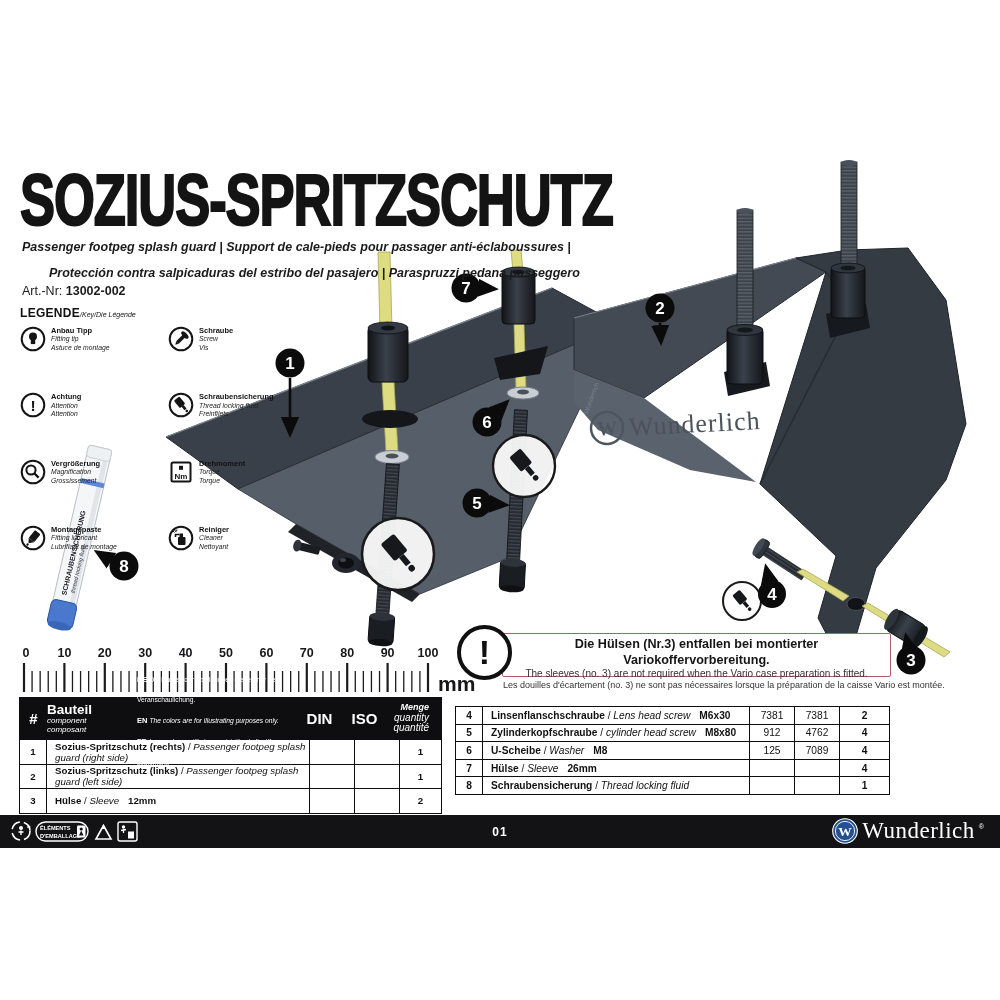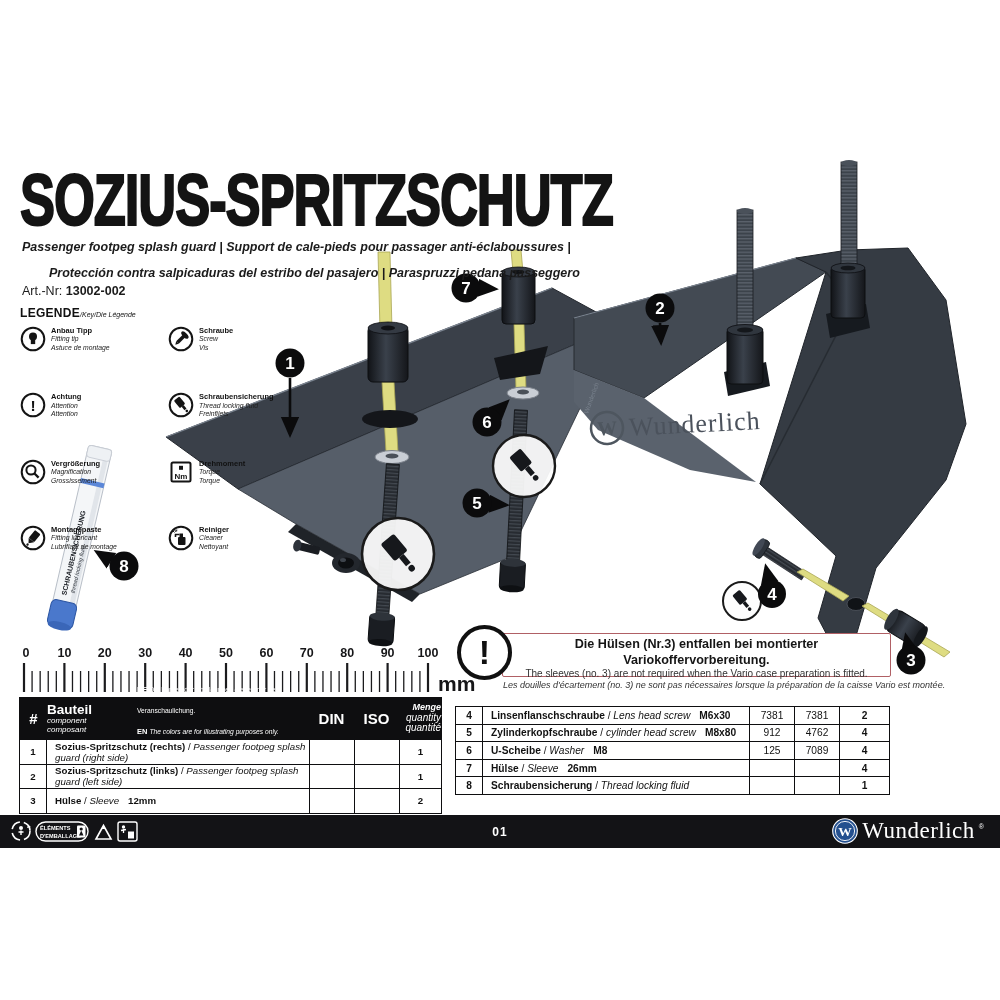--- a/index.html
+++ b/index.html
@@ -33,39 +33,39 @@
         font-family:"Liberation Sans",sans-serif;}
   .rl{font-size:12.5px;font-weight:700;text-anchor:middle;fill:#161618;
       font-family:"Liberation Sans",sans-serif;}
   .rmm{font-size:21px;font-weight:700;fill:#161618;font-family:"Liberation Sans",sans-serif;}
   
   #warn-box{position:absolute;left:502px;top:633px;width:389px;height:44px;
             border:1.6px solid #b06065;border-radius:2px;background:#fff;text-align:center;
             padding-top:3px;box-sizing:border-box;}
   #warn-de{font-size:12.6px;font-weight:800;line-height:1.25;color:#151515;}
   #warn-en{font-size:10px;line-height:1.2;color:#333;}
-  #warn-fr{font-size:9px;font-style:italic;line-height:1.3;color:#333;white-space:nowrap;}
+  #warn-fr{font-size:9px;line-height:1.3;color:#333;white-space:nowrap;}
   #warn-icon{position:absolute;left:457px;top:625px;width:47px;height:47px;border-radius:50%;
              border:4px solid #101010;background:#fff;display:flex;align-items:center;
              justify-content:center;font-size:34px;font-weight:900;color:#101010;z-index:3;}
   
   .ptable{position:absolute;border:1.7px solid #0e0e10;background:#fff;box-sizing:border-box;}
   #table-left{left:19px;top:697px;width:423px;}
   #table-right{left:455px;top:706px;width:435px;}
   .thead{display:flex;background:#0e0e10;color:#fff;height:41px;align-items:center;}
   .th-hash{width:27px;text-align:center;font-size:15px;font-weight:700;}
   .th-part{width:88px;line-height:1.05;}
   .th-part .p1{font-size:13.5px;font-weight:700;}
   .th-part .p2{font-size:8px;font-style:italic;}
   .th-note{flex:1;line-height:1.3;padding-left:2px;}
   .th-note .tag{font-weight:800;font-size:7.5px;margin-right:2px;}
   .th-note .nt{font-size:6.7px;}
   .th-note .it{font-style:italic;}
   .th-din,.th-iso{width:45px;text-align:center;font-size:15px;font-weight:700;}
-  .th-qty{width:42px;text-align:right;padding-right:0;line-height:1.05;}
+  .th-qty{width:42px;text-align:right;padding-right:12px;line-height:1.05;}
   .th-qty .q1{font-size:9px;font-style:italic;font-weight:700;}
   .th-qty .q2{font-size:10px;font-style:italic;}
   .trow{display:flex;border-top:1.4px solid #0e0e10;align-items:stretch;}
   .tc{display:flex;align-items:center;box-sizing:border-box;}
   .tc.num{width:27px;justify-content:center;font-weight:700;border-right:1.4px solid #0e0e10;}
   .tc.desc{flex:1;padding-left:8px;}
   .tc.din,.tc.iso{width:45px;justify-content:center;border-left:1.4px solid #0e0e10;}
   .tc.qty{width:42px;justify-content:center;border-left:1.4px solid #0e0e10;font-weight:600;}
   #table-left .trow{height:23.5px;font-size:9.7px;}
   #table-right .trow{height:16.6px;font-size:10.2px;}

